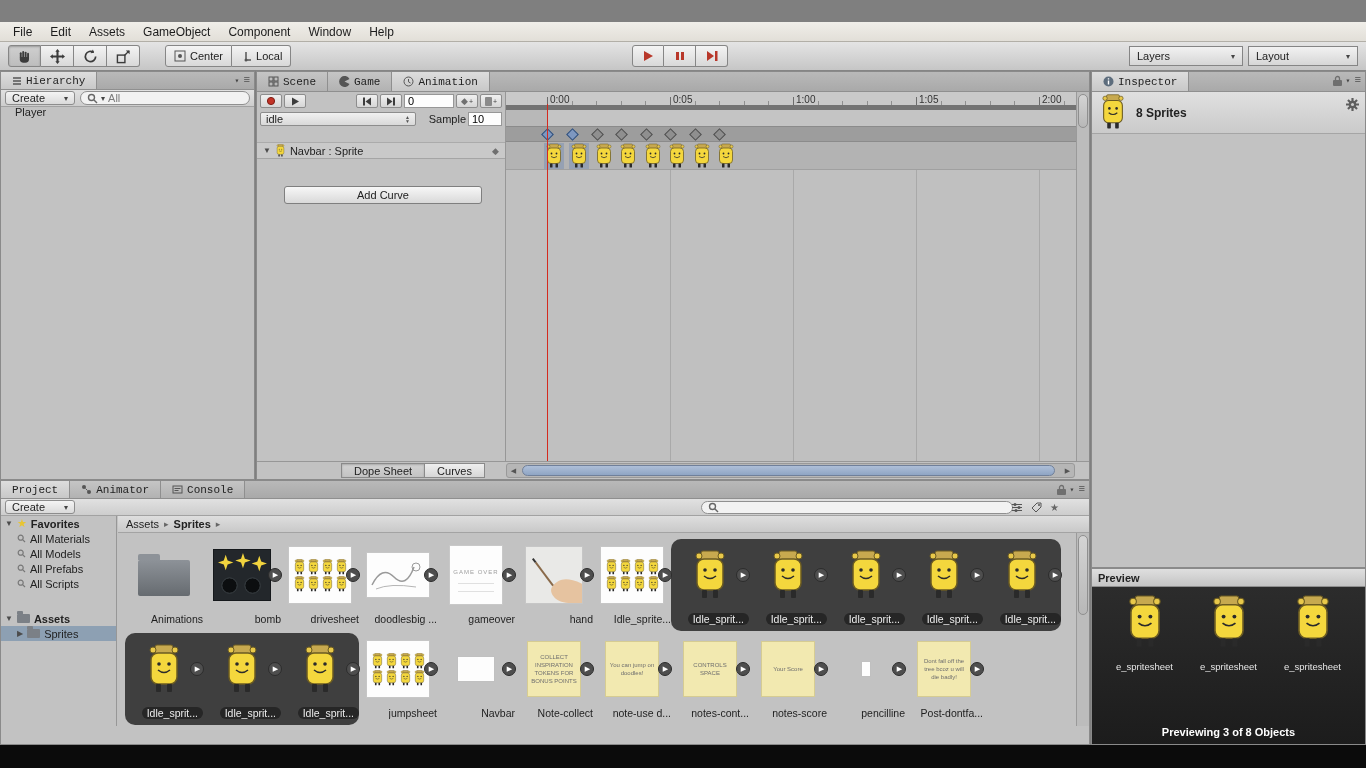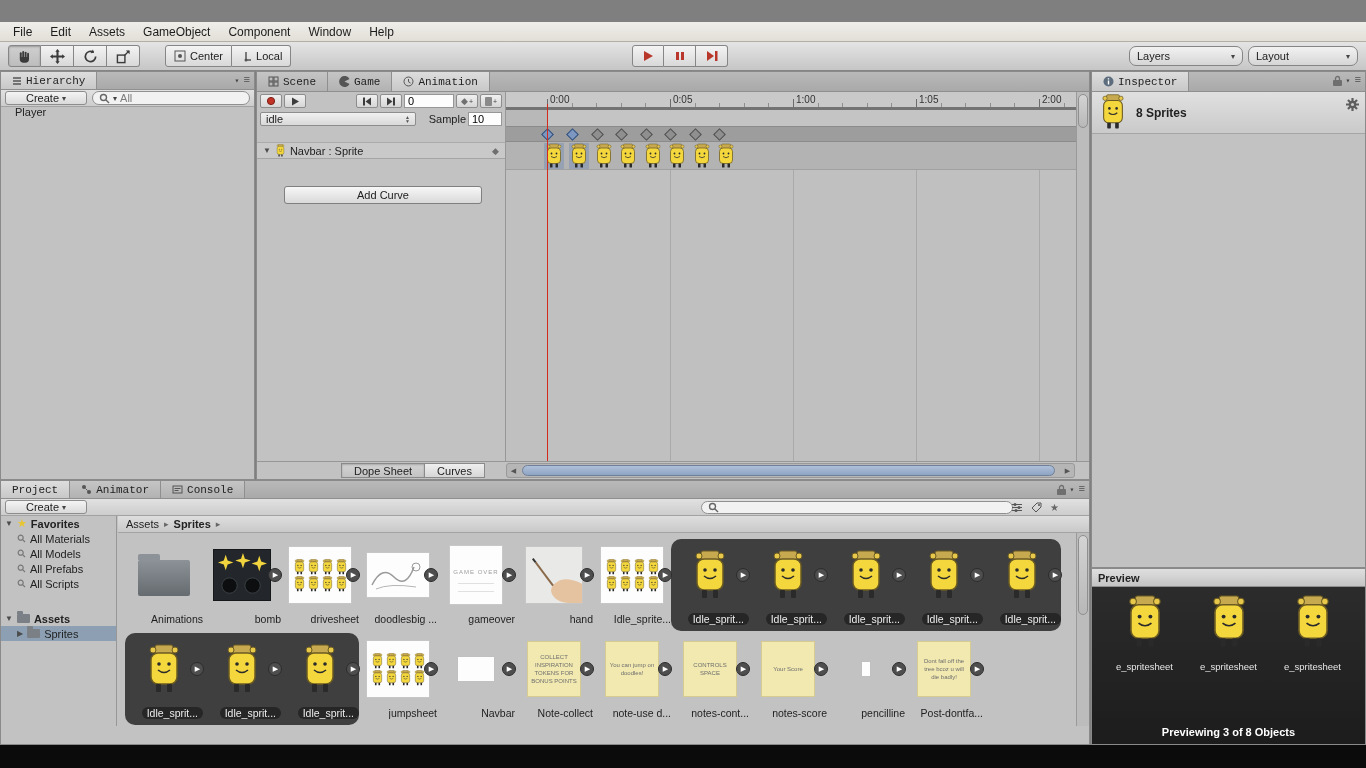--- a/index.html
+++ b/index.html
@@ -48,42 +48,42 @@
   .toolbtn.on { background:linear-gradient(#cfcfcf,#bdbdbd); box-shadow:inset 0 1px 2px rgba(0,0,0,.25); }
   .pivotgrp { position:absolute; left:165px; top:3px; display:flex; }
   .pivotbtn { height:22px; padding:0 8px; gap:4px; font-size:11px; }
   .pivotbtn:first-child { border-radius:3px 0 0 3px; }
   .pivotbtn:last-child { border-radius:0 3px 3px 0; border-left:none; }
   .playgrp { position:absolute; left:632px; top:3px; display:flex; }
   .playbtn { width:32px; height:22px; }
   .playbtn:first-child { border-radius:3px 0 0 3px; }
   .playbtn:last-child { border-radius:0 3px 3px 0; }
   .playbtn + .playbtn { border-left:none; }
-  .dropdown { position:absolute; top:4px; height:20px; border:1px solid #858585; border-radius:7px;
+  .dropdown { position:absolute; top:4px; height:20px; border:1px solid #858585; border-radius:0;
     background:linear-gradient(#f2f2f2,#d6d6d6); display:flex; align-items:center;
     justify-content:space-between; padding:0 7px; font-size:11px; }
   .dd-layers { right:123px; width:114px; }
   .dd-layout { right:8px; width:110px; }
   .caret { font-size:8px; color:#444; }
 
   
   .panel { position:absolute; background:#c2c2c2; border:1px solid #8a8a8a; }
   .tabbar { position:absolute; left:0; right:0; top:0; height:20px;
     background:linear-gradient(#b9b9b9,#a9a9a9); border-bottom:1px solid #8f8f8f; display:flex;font-family:Liberation Mono, monospace; }
   .tabbar.slim { height:18px; }
   .wtab { height:100%; display:flex; align-items:center; gap:4px; padding:0 11px;
     border-right:1px solid #8f8f8f; background:linear-gradient(#c5c5c5,#b2b2b2); font-size:11px; }
   .wtab.active { background:linear-gradient(#dddddd,#c8c8c8); }
   .pane-ctl { position:absolute; right:4px; top:3px; display:flex; gap:4px; align-items:center; color:#4f4f4f; }
   .hamb { font-size:11px; line-height:1; }
   .headrow { position:absolute; left:0; right:0; height:17px;
     background:linear-gradient(#e1e1e1,#cdcdcd); border-bottom:1px solid #a2a2a2;
     display:flex; align-items:center; padding:0 4px; gap:5px; }
   .mini-drop { border:1px solid #8d8d8d; border-radius:3px; background:linear-gradient(#f4f4f4,#dadada);
-    padding:0 20px; height:14px; display:flex; align-items:center; gap:3px; font-size:11px; }
+    padding:0 6px; height:14px; display:flex; align-items:center; gap:19px; font-size:11px; }
   .searchpill { height:14px; border:1px solid #909090; border-radius:8px; background:#f2f2f2;
     display:flex; align-items:center; padding:0 6px; gap:3px; color:#7b7b7b; }
 
   
   #hierarchy { left:0; top:71px; width:255px; height:409px; }
   #hierarchy .headrow { top:18px; }
   .hier-list { position:absolute; top:36px; left:0; right:0; bottom:0; }
   .hier-item { height:16px; display:flex; align-items:center; padding-left:14px; font-size:11px; }
 
   
@@ -106,21 +106,21 @@
     border-top:1px solid #ababab; border-bottom:1px solid #a5a5a5;
     display:flex; align-items:center; gap:4px; padding:0 6px; font-size:11px; }
   .fold { font-size:8px; color:#4c4c4c; }
   .prop-diamond { margin-left:auto; color:#6f6f6f; font-size:9px; }
   .addcurve { position:absolute; left:27px; top:94px; width:198px; height:18px;
     border:1px solid #7f7f7f; border-radius:3px; background:linear-gradient(#f7f7f7,#d9d9d9);
     display:flex; align-items:center; justify-content:center; font-size:11px; }
   .anim-timeline { position:absolute; left:249px; right:13px; top:20px; bottom:18px;
     background:#c4c4c4; overflow:hidden; }
   .ruler { position:absolute; left:0; right:0; top:0; height:18px; background:#c9c9c9;
-    border-bottom:3px solid #737373; }
+    border-bottom:5px solid #737373; }
   .tick { position:absolute; top:0; bottom:0; }
   .tick-label { position:absolute; top:2px; left:3px; font-size:10px; color:#333; white-space:nowrap; }
   .minor-tick { position:absolute; bottom:0; width:1px; height:4px; background:#8f8f8f; }
   .minor-tick.major { height:8px; background:#6c6c6c; }
   .keys-strip { position:absolute; left:0; right:0; top:34px; height:16px; background:#9d9d9d;
     border-top:1px solid #8b8b8b; border-bottom:1px solid #8b8b8b; }
   .kf { position:absolute; top:3px; width:9px; height:9px; margin-left:-4px; transform:rotate(45deg);
     background:#8f8f8f; border:1px solid #4f4f4f; }
   .kf.sel { background:#7d97c0; border-color:#2f4d77; }
   .sprite-strip { position:absolute; left:0; right:0; top:50px; height:28px; background:#b3b3b3;

